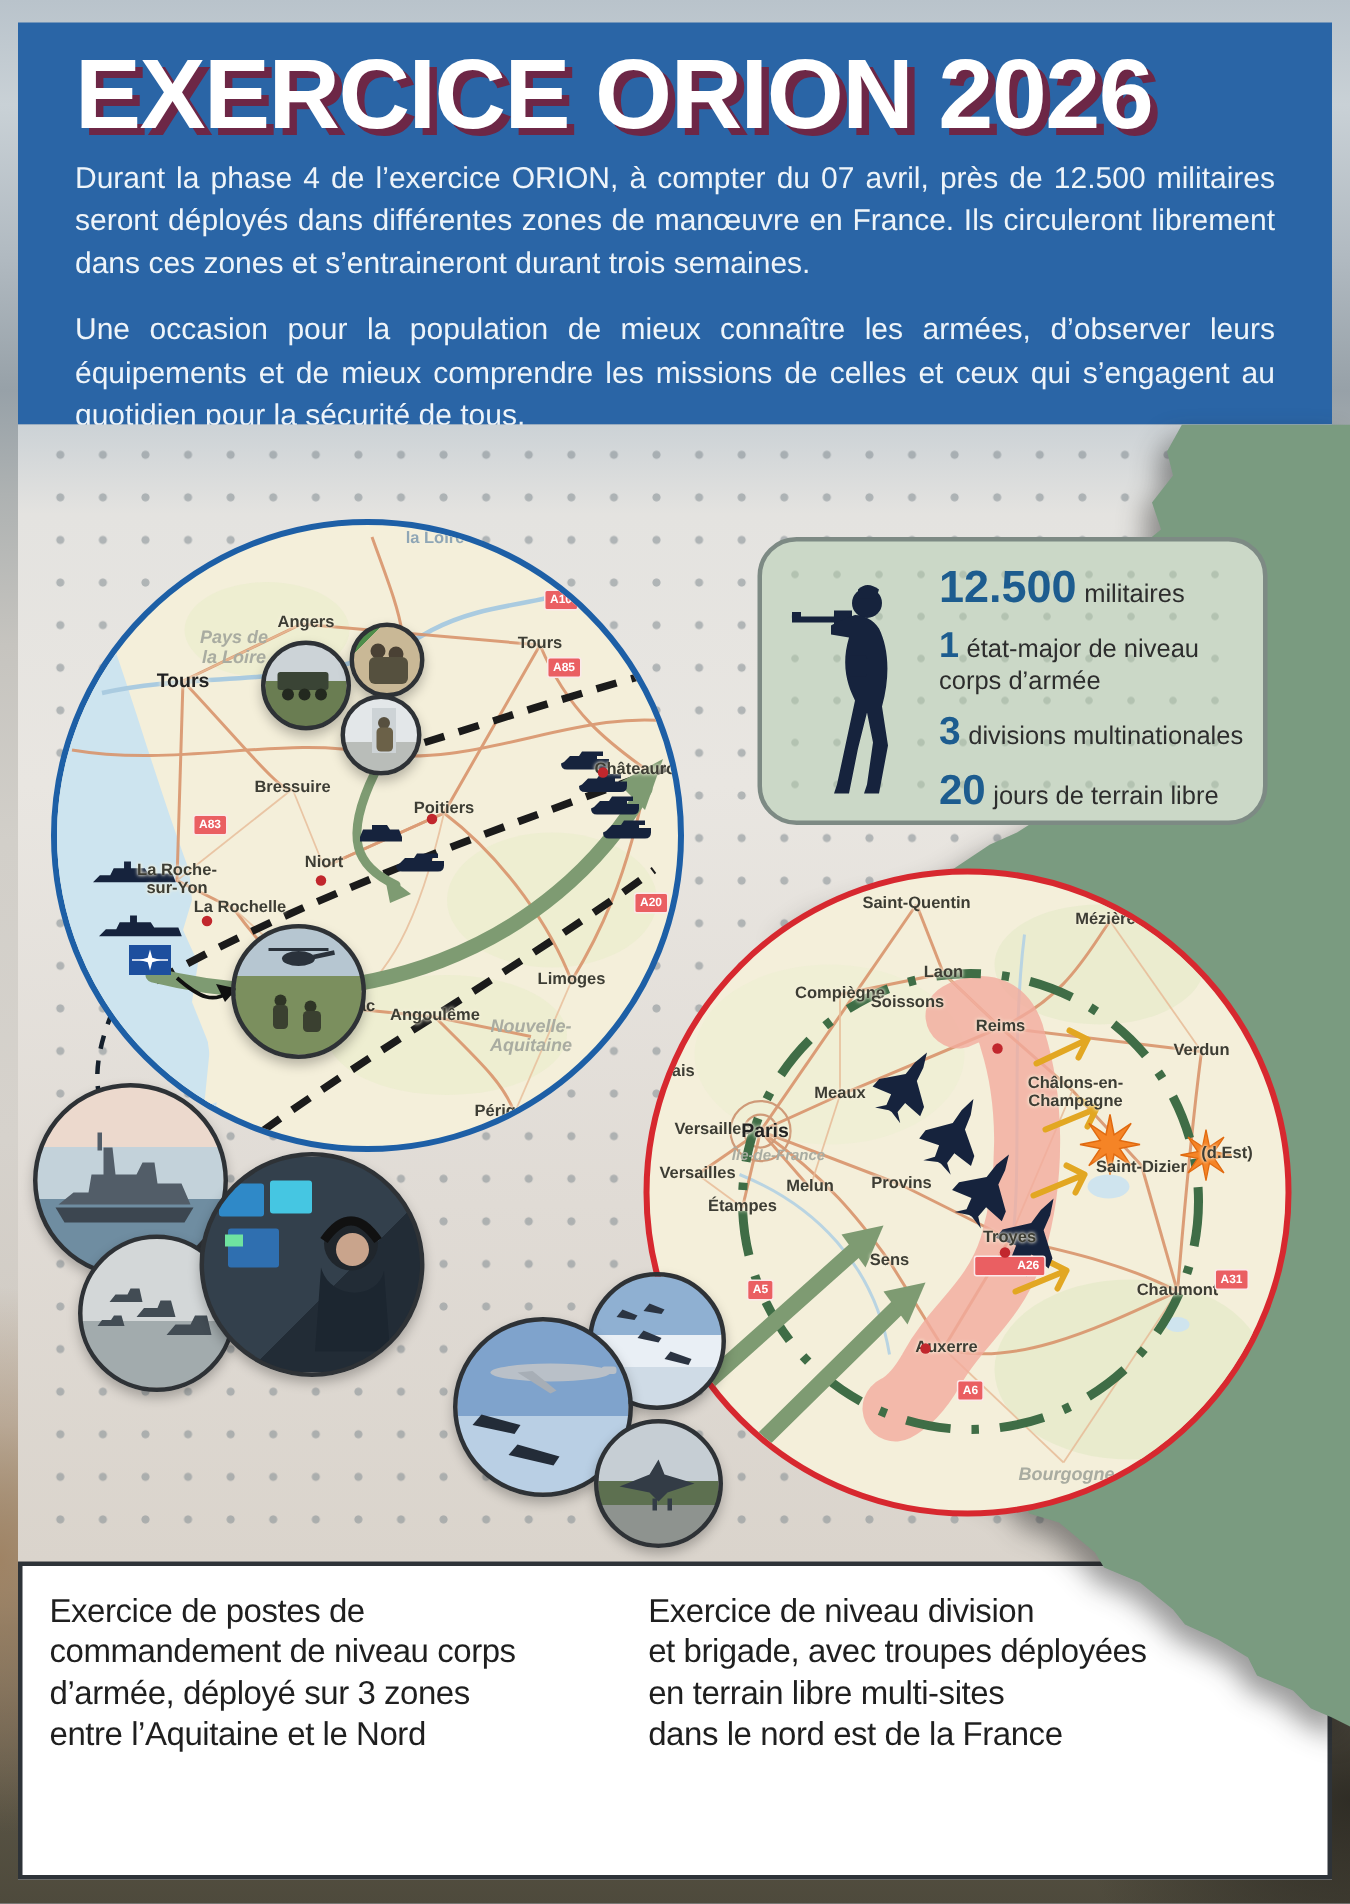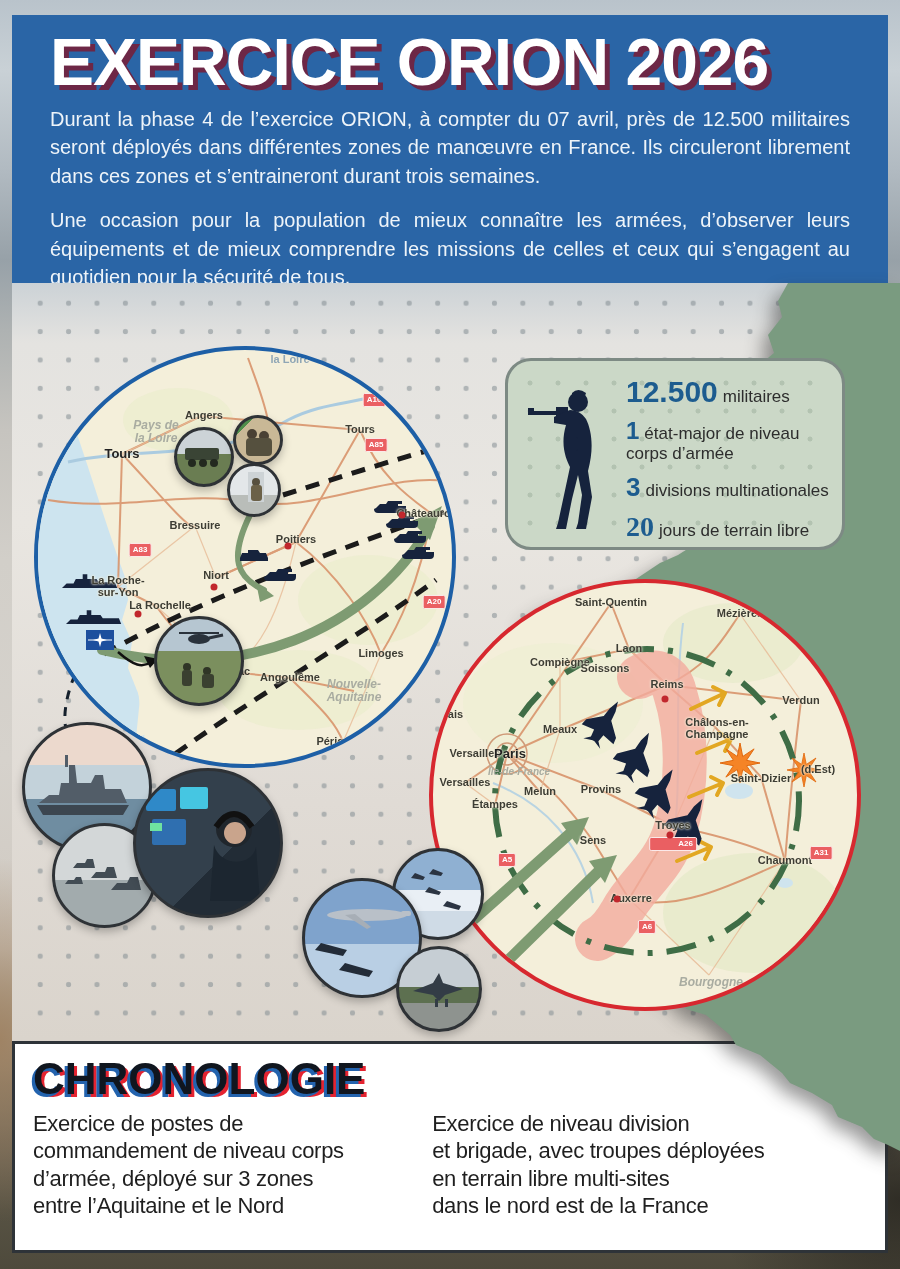--- a/index.html
+++ b/index.html
@@ -43,21 +43,21 @@
   .photo{position:absolute;border-radius:50%;overflow:hidden;border:3px solid #2e3236;
     box-sizing:border-box;z-index:6;box-shadow:0 4px 8px rgba(0,0,0,.25);}
   .stats{position:absolute;left:505px;top:358px;width:340px;height:192px;z-index:6;
     background:#cbd8c7;border:3px solid #7d8a84;border-radius:26px;box-sizing:border-box;}
   .stats::before{content:"";position:absolute;inset:8px;border-radius:20px;
     background-image:radial-gradient(circle, rgba(150,168,150,.45) 2.2px, transparent 2.8px);
     background-size:28px 28px;}
   .stat-col{position:absolute;left:118px;top:14px;width:212px;}
   .stat-row{margin-bottom:9px;color:#2d2d2d;font-size:17px;line-height:1.12;}
   .stat-val{color:#1d5c8f;font-weight:800;margin-right:5px;}
-  .v0{font-size:30px;} .v1{font-size:24px;} .v2{font-size:26px;} .v3{font-size:28px;font-family:Liberation Serif, serif;}
+  .v0{font-size:30px;} .v1{font-size:24px;} .v2{font-size:26px;} .v3{font-size:28px;}
   .stat-lbl{white-space:pre-line;display:inline;}
   .soldier{position:absolute;left:18px;top:22px;}
   .chrono{position:absolute;left:12px;top:1041px;width:876px;height:212px;z-index:2;
     background:#fff;border:3px solid #2e3338;box-sizing:border-box;padding:10px 18px;}
   .chrono h2{margin:0;font-size:44px;font-weight:800;color:#10161f;letter-spacing:0;
     text-shadow:-3px 3px 0 #2363ae,3px 3px 0 #e42330;}
   .cols{display:flex;margin-top:6px;}
   .col1{width:402px;} .col2{width:438px;}
   .ph{font-size:22px;font-weight:bold;margin:0 0 2px 0;letter-spacing:-0.4px;}
   .ph1{color:#1e5cad;} .ph2{color:#e8222a;}
@@ -410,21 +410,20 @@
   </div>
   <div class="photo" style="left:396px;top:946px;width:86px;height:86px;background:linear-gradient(180deg,#c6ced4 0 48%,#5d7050 48% 68%,#8e938f 68%);">
     <svg width="80" height="80">
         <path d="M14,42 L34,34 40,24 44,34 64,40 46,46 40,52 34,46 Z" fill="#333c46"></path>
         <rect x="36" y="50" width="3" height="8" fill="#333c46"></rect>
         <rect x="46" y="50" width="3" height="8" fill="#333c46"></rect>
       </svg>
   </div>
 
   <div class="chrono">
-    <h2>CHRONOLOGIE</h2>
     <div class="cols">
       <div class="col1">
         <div class="pb">Exercice de postes de
 commandement de niveau corps
 d’armée, déployé sur 3 zones
 entre l’Aquitaine et le Nord</div>
       </div>
       <div class="col2">
         <div class="pb">Exercice de niveau division
 et brigade, avec troupes déployées

